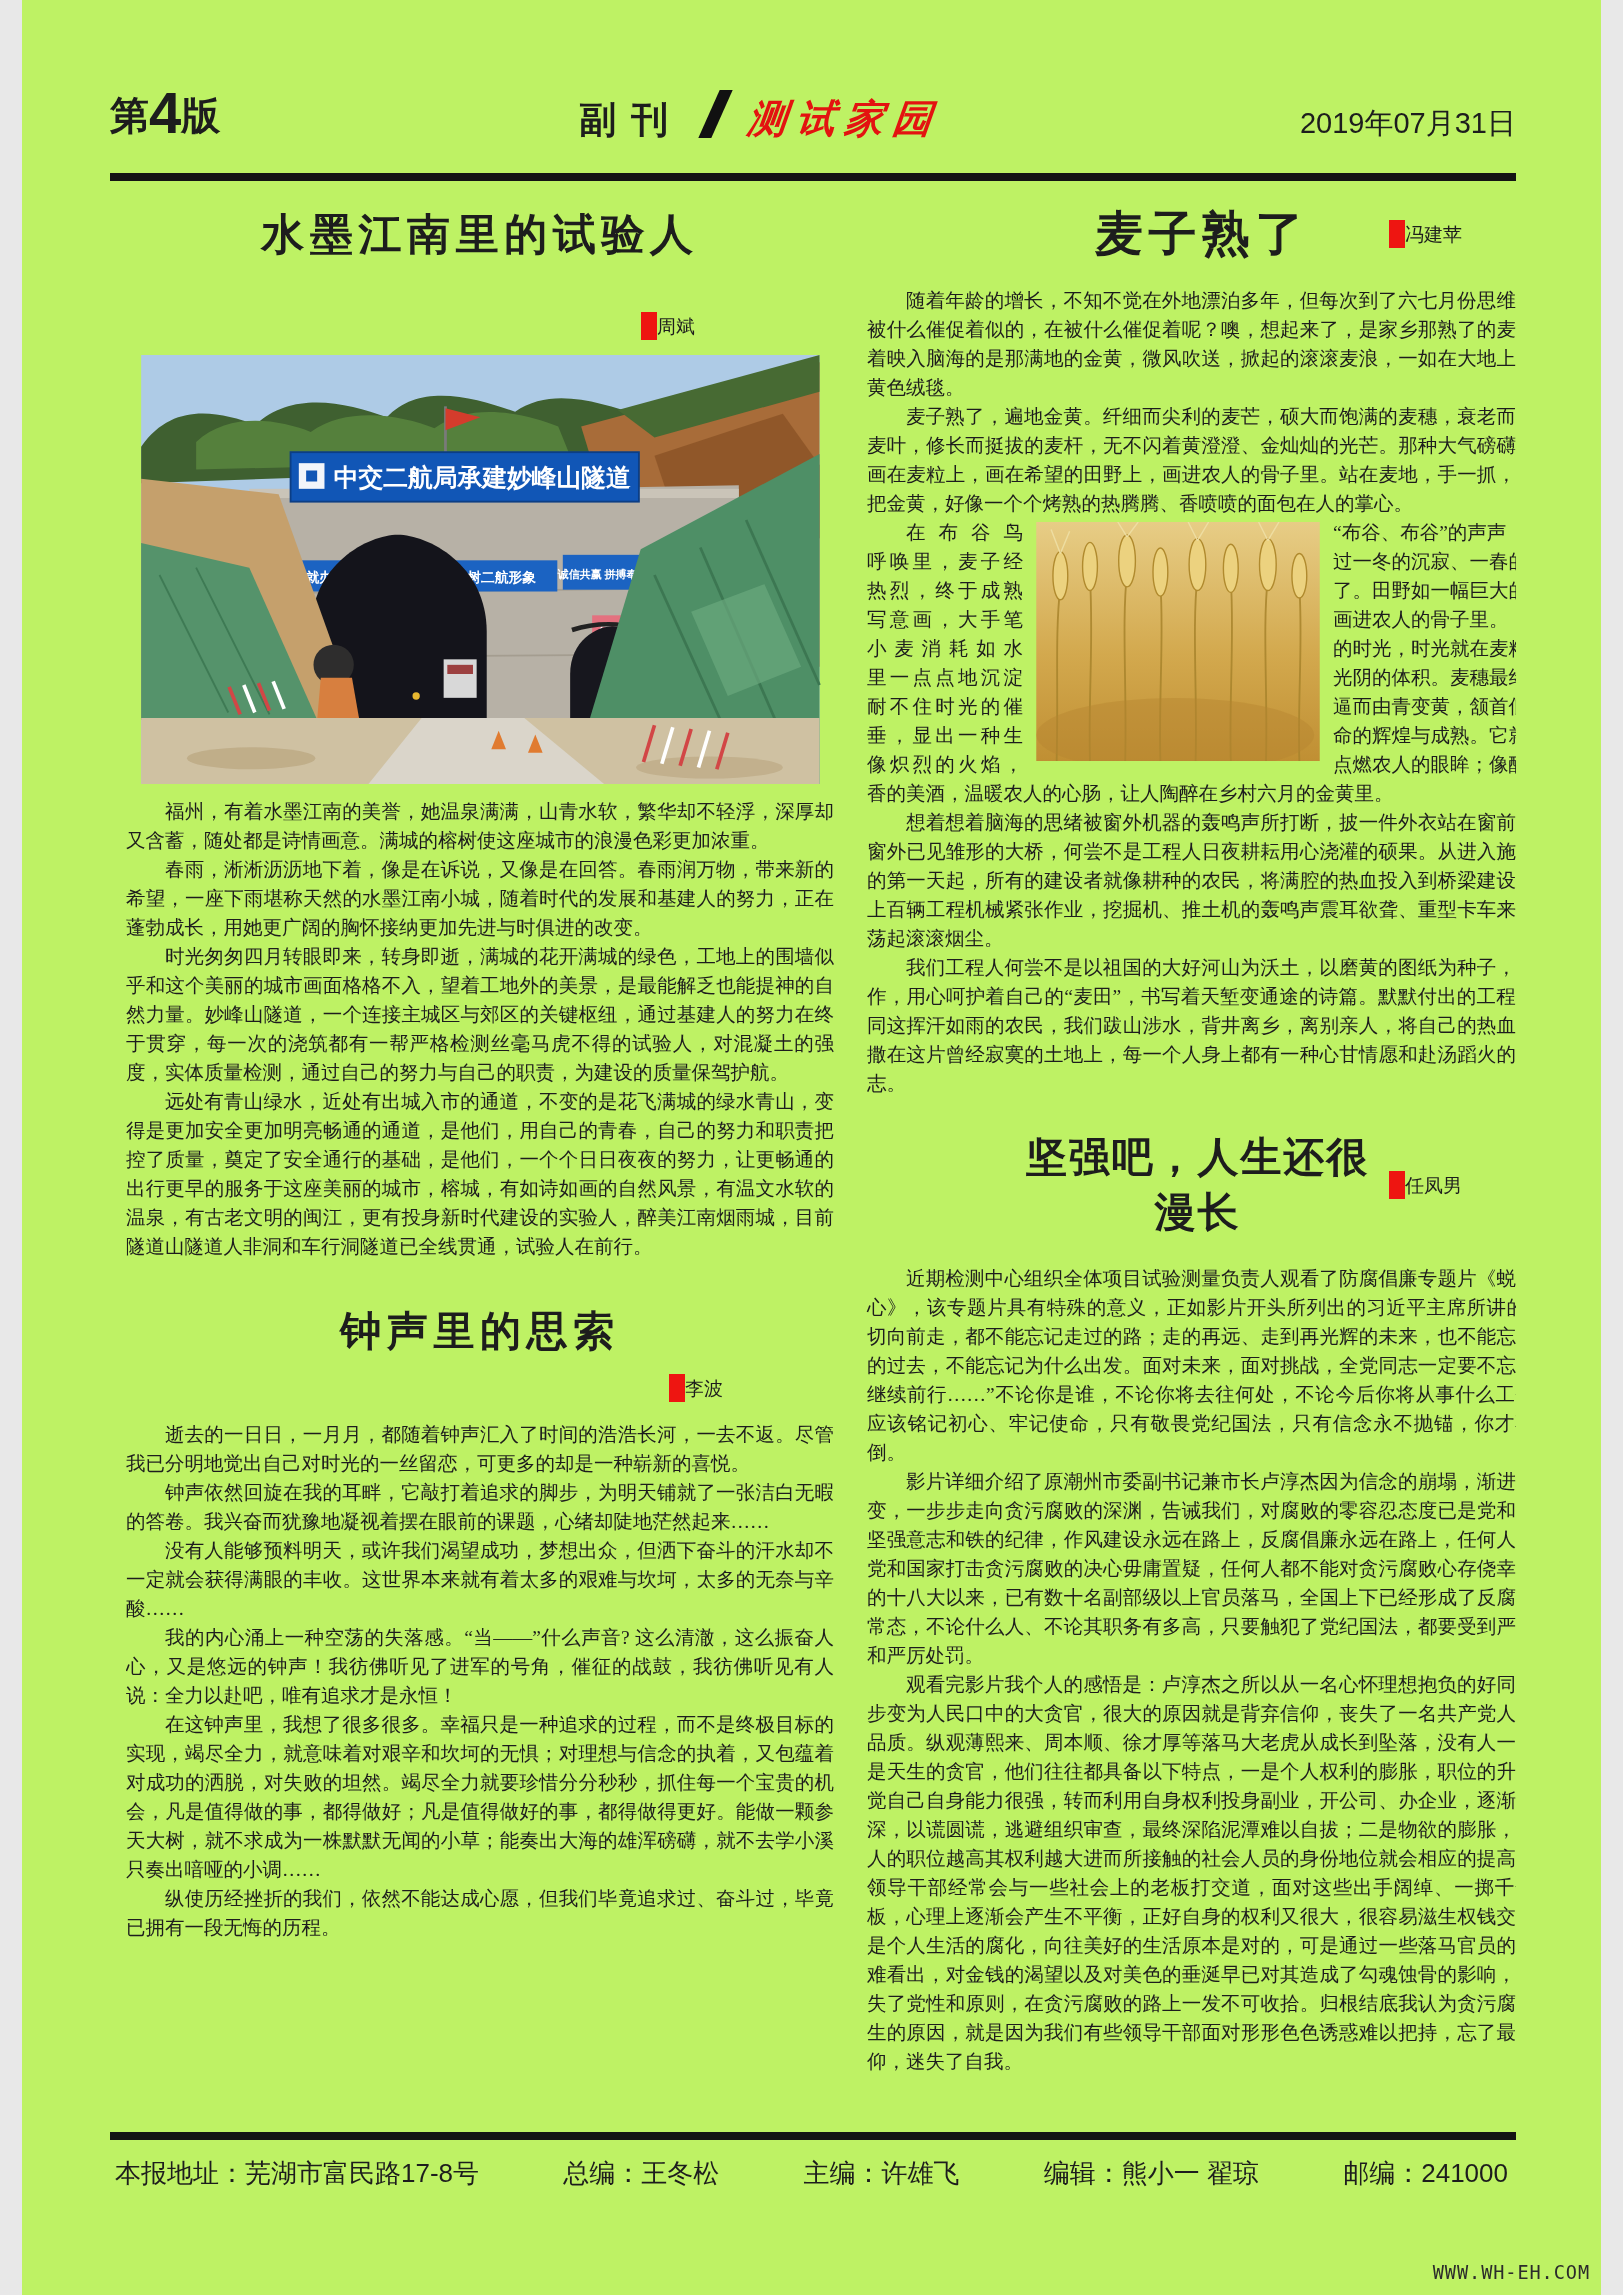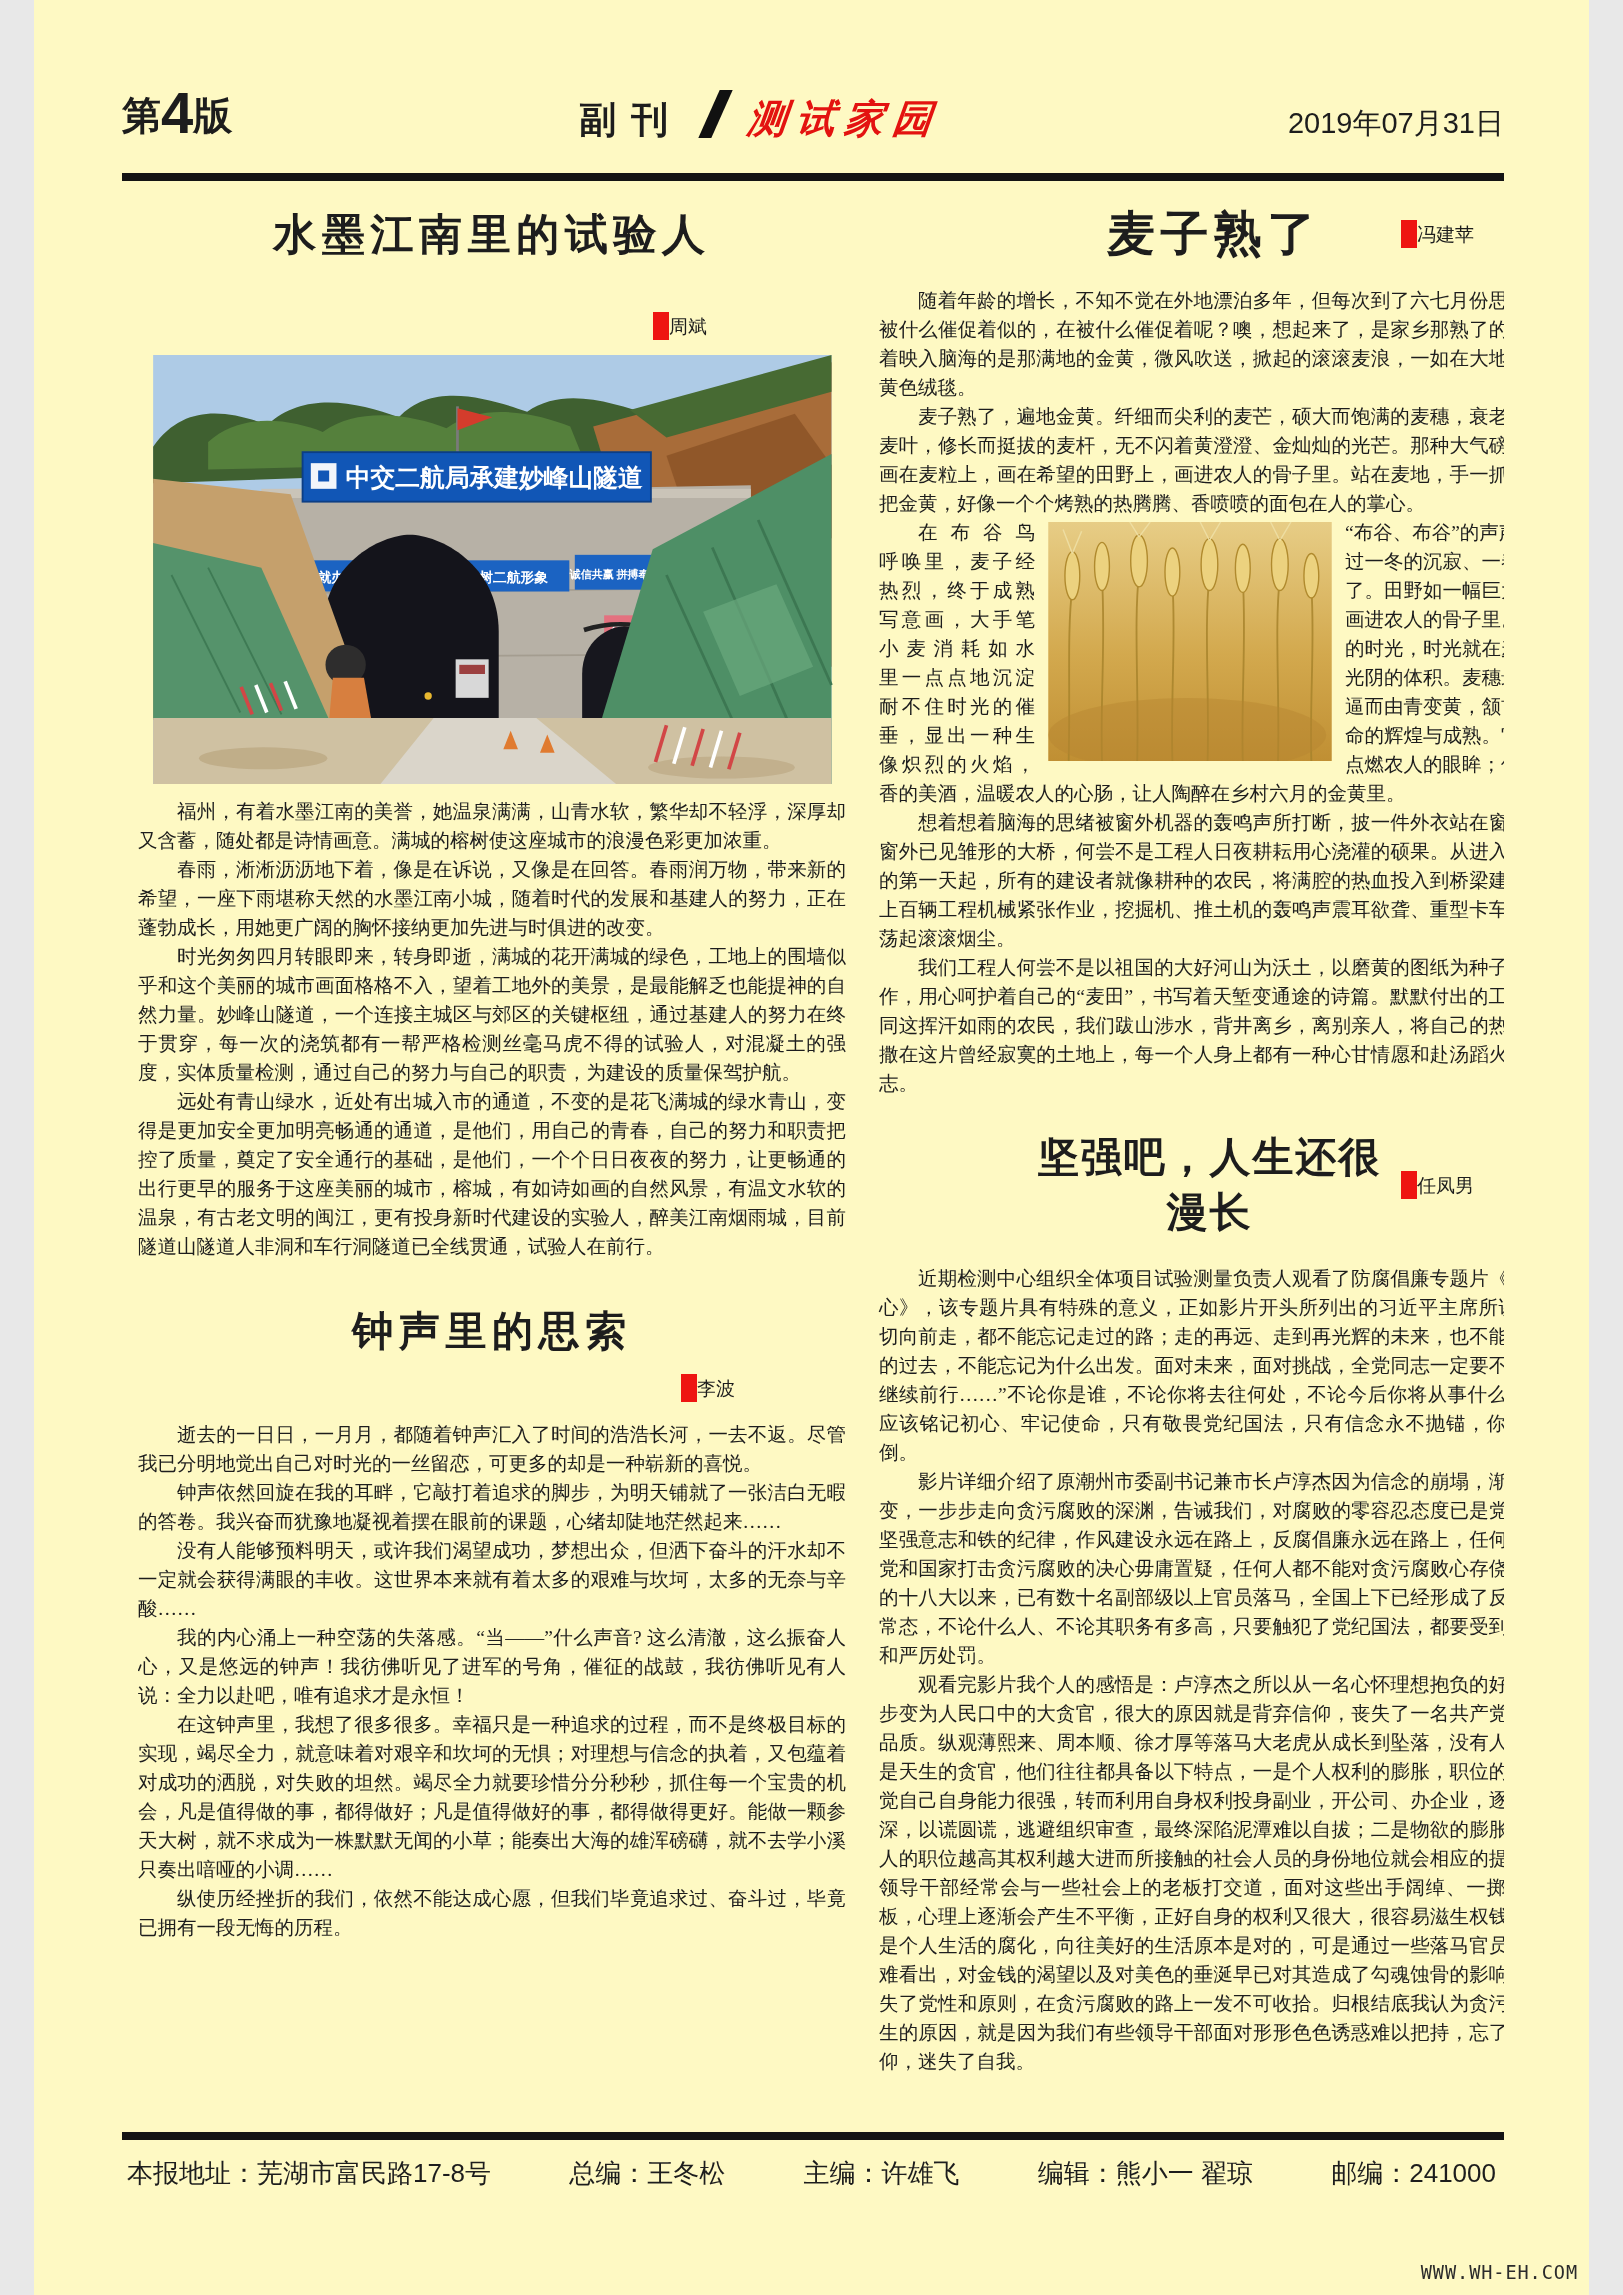--- a/index.html
+++ b/index.html
@@ -1,17 +1,17 @@
 <!DOCTYPE html>
 <html style="font-size:15px"><head>
 <meta charset="utf-8">
 <style>
   html,body{margin:0;padding:0;background:#e8e8e8;}
-  .page{position:relative;width:1555px;height:2296px;background:#fef9c3;margin:0 auto;overflow:hidden;
-        font-family:"Liberation Serif","DejaVu Serif",serif;color:#1d1d1d;}
+  .page{position:relative;width:1555px;height:2296px;background:#bef264;margin:0 auto;overflow:hidden;
+        font-family:"Liberation Serif","DejaVu Serif",serif;color:#1d1d1d;padding-left:24px;}
   
   .header{position:absolute;top:80px;left:88px;right:85px;display:flex;align-items:flex-end;justify-content:space-between;}
   .edition{font-family:"Liberation Sans","DejaVu Sans",sans-serif;font-weight:bold;line-height:1;}
   .edition .small{font-size:39px;}
   .edition .big{font-size:58px;position:relative;top:3.7px;}
   .header-center{display:flex;align-items:flex-end;gap:24px;}
   .section-name{font-family:"Liberation Sans","DejaVu Sans",sans-serif;font-weight:bold;font-size:37px;letter-spacing:15px;line-height:1;}
   .slash{width:13px;height:48px;background:#111;transform:skewX(-24deg);margin:0 1.9px;}
   .masthead{font-weight:bold;font-style:italic;font-size:39px;line-height:1;letter-spacing:9.3px;
             transform:skewX(-6deg);}

